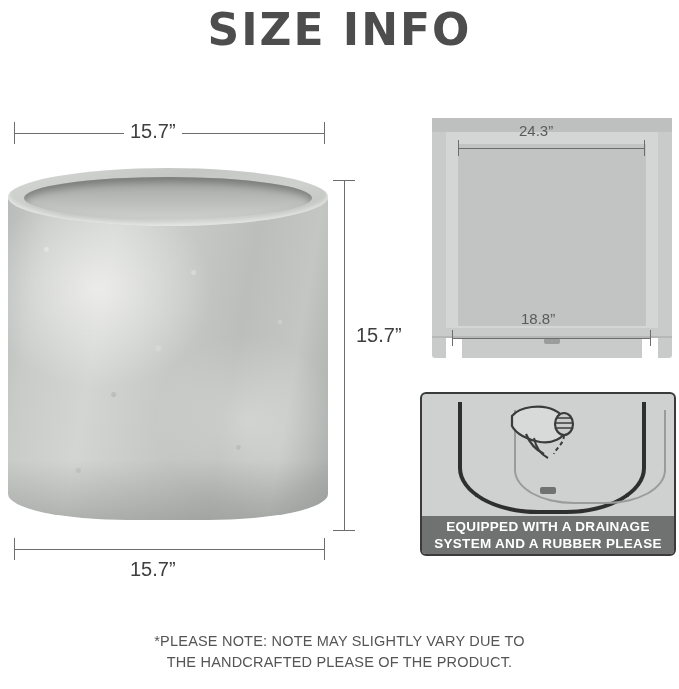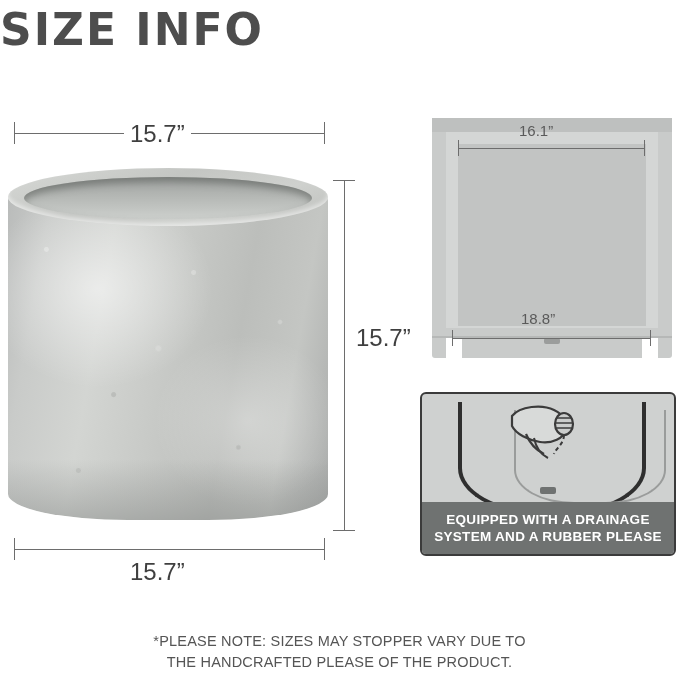--- a/index.html
+++ b/index.html
@@ -20,21 +20,21 @@
     width: 679px;
     height: 689px;
   }
 
   
   .title {
     position: absolute;
     left: 0;
     top: 4px;
     width: 679px;
-    text-align: left;
+    text-align: center;
     font-size: 44px;
     font-weight: bold;
     letter-spacing: 2px;
     color: #4d4d4d;
     font-family: "DejaVu Sans", sans-serif;
   }
 
   
   .dim-line {
     position: absolute;
@@ -51,21 +51,21 @@
     width: 1px;
     background: #6d6d6d;
   }
   .tick-h {
     position: absolute;
     height: 1px;
     background: #6d6d6d;
   }
   .dim-label {
     position: absolute;
-    font-size: 24px;
+    font-size: 20px;
     color: #3f3f3f;
     font-family: "Liberation Sans", sans-serif;
     background: #ffffff;
     padding: 0 6px;
     white-space: nowrap;
   }
   .dim-label-sm {
     position: absolute;
     font-size: 15px;
     color: #5a5a5a;
@@ -260,21 +260,21 @@
     left: 84px;
     top: 10px;
     width: 86px;
     height: 62px;
   }
   .drain-caption {
     position: absolute;
     left: 0;
     bottom: 0;
     width: 252px;
-    height: 52px;
+    height: 38px;
     background: #6f7271;
     color: #ffffff;
     font-size: 13.5px;
     font-weight: bold;
     line-height: 17px;
     text-align: center;
     letter-spacing: .3px;
     display: flex;
     flex-direction: column;
     align-items: center;
@@ -335,21 +335,21 @@
     <div class="sec-cavity"></div>
     <div class="sec-foot-line"></div>
     <div class="sec-notch-l"></div>
     <div class="sec-notch-r"></div>
     <div class="sec-plug"></div>
   </div>
 
   <div class="dim-line dim-h" style="left:458px; top:148px; width:186px;"></div>
   <div class="tick-v" style="left:458px; top:140px; height:16px;"></div>
   <div class="tick-v" style="left:644px; top:140px; height:16px;"></div>
-  <div class="dim-label-sm" style="left:519px; top:122px;">16.1”</div>
+  <div class="dim-label-sm" style="left:519px; top:122px;">24.3”</div>
 
   <div class="dim-line dim-h" style="left:452px; top:338px; width:198px;"></div>
   <div class="tick-v" style="left:452px; top:330px; height:16px;"></div>
   <div class="tick-v" style="left:650px; top:330px; height:16px;"></div>
   <div class="dim-label-sm" style="left:521px; top:310px;">18.8”</div>
 
   <div class="drain-box">
     <div class="drain-pot">
       <div class="drain-inner-line"></div>
     </div>
@@ -362,17 +362,17 @@
       <path d="M50 14 H66 M50 19 H66 M50 24 H66" stroke="#3b3b3b" stroke-width="1.5"></path>
       <path d="M58 31 C58 40, 50 44, 48 50" fill="none" stroke="#3b3b3b" stroke-width="2" stroke-dasharray="4 3"></path>
     </svg>
     <div class="drain-caption">
       <span>EQUIPPED WITH A DRAINAGE</span>
       <span>SYSTEM AND A RUBBER PLEASE</span>
     </div>
   </div>
 
   <div class="note">
-    <div>*PLEASE NOTE: SIZES MAY STOPPER VARY DUE TO</div>
+    <div>*PLEASE NOTE: NOTE MAY SLIGHTLY VARY DUE TO</div>
     <div>THE HANDCRAFTED PLEASE OF THE PRODUCT.</div>
   </div>
 
 </div>
 
 </body></html>

